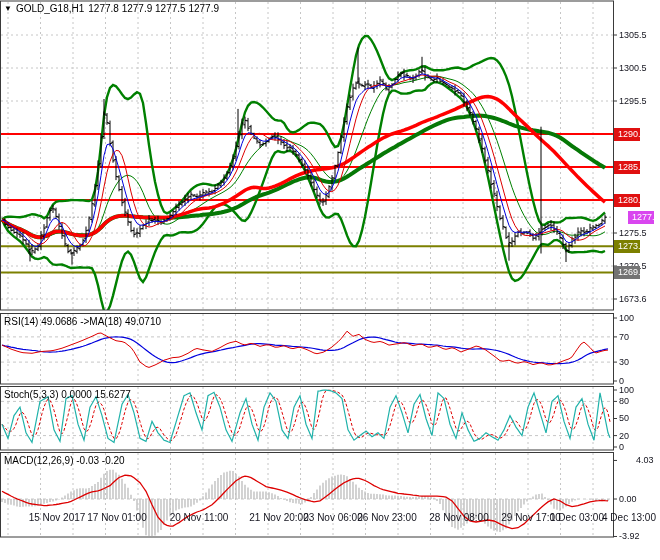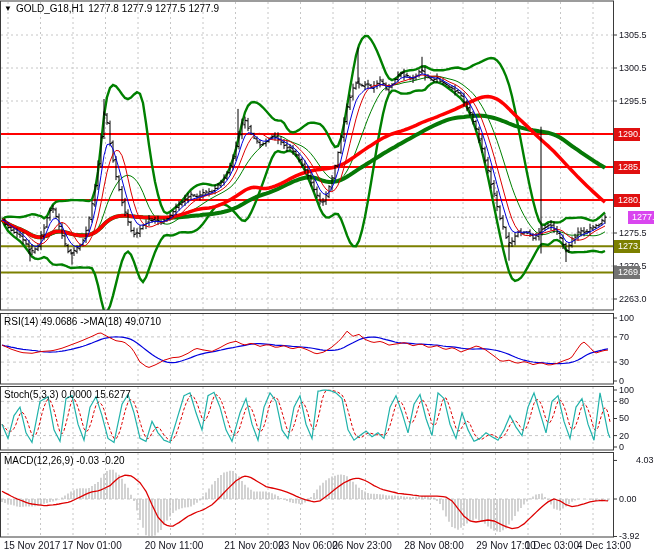--- a/index.html
+++ b/index.html
@@ -19,22 +19,22 @@
   }
   .tick-label{
     position:absolute;left:619px;font-size:9px;color:#14141e;line-height:11px;
     white-space:nowrap;z-index:4;
   }
   .marker{
     position:absolute;left:614px;width:26px;height:13px;font-size:9px;line-height:13px;
     color:#fff;text-align:left;padding-left:4px;box-sizing:border-box;z-index:5;white-space:nowrap;
   }
   .time-label{
-    position:absolute;top:540px;font-size:10px;color:#14141e;white-space:nowrap;
-    transform:translateX(-50%);z-index:4;
+    position:absolute;top:512px;font-size:10px;color:#14141e;white-space:nowrap;
+    transform:translateX(-50%);z-index:4;margin-left:25px;
   }
 </style>
 </head>
 <body>
 
 <div id="window">
   <svg id="chart-svg" width="660" height="560">
       <defs>
         <clipPath id="clipM">
           <rect x="1" y="2" width="612" height="308"></rect>
@@ -211,21 +211,21 @@
   <div class="panel-label" style="top:316px">RSI(14) 49.0686  -&gt;MA(18) 49.0710</div>
   <div class="panel-label" style="top:389px">Stoch(5,3,3) 0.0000 15.6277</div>
   <div class="panel-label" style="top:455px">MACD(12,26,9) -0.03 -0.20</div>
 
   <div id="labels-layer">
       <div class="tick-label" style="top: 30px; left: 619px;">1305.5</div>
       <div class="tick-label" style="top: 63px; left: 619px;">1300.5</div>
       <div class="tick-label" style="top: 96px; left: 619px;">1295.5</div>
       <div class="tick-label" style="top: 228px; left: 619px;">1275.5</div>
       <div class="tick-label" style="top: 261px; left: 619px;">1270.5</div>
-      <div class="tick-label" style="top: 294px; left: 619px;">2263.0</div>
+      <div class="tick-label" style="top: 294px; left: 619px;">1673.6</div>
       <div class="marker" style="top: 127.5px; left: 614px; background: rgb(224, 16, 16);">1290.5</div>
       <div class="marker" style="top: 160.5px; left: 614px; background: rgb(224, 16, 16);">1285.5</div>
       <div class="marker" style="top: 193.5px; left: 614px; background: rgb(224, 16, 16);">1280.5</div>
       <div class="marker" style="top: 210.66px; left: 628px; background: #d946ef; text-align: center;">1277.9</div>
       <div class="marker" style="top: 239.7px; left: 614px; background: rgb(124, 128, 0);">1273.5</div>
       <div class="marker" style="top: 266.1px; left: 614px; background: #737373;">1269.5</div>
       <div class="tick-label" style="top: 313px; left: 619px;">100</div>
       <div class="tick-label" style="top: 331.9px; left: 619px;">70</div>
       <div class="tick-label" style="top: 357.1px; left: 619px;">30</div>
       <div class="tick-label" style="top: 376px; left: 619px;">0</div>

